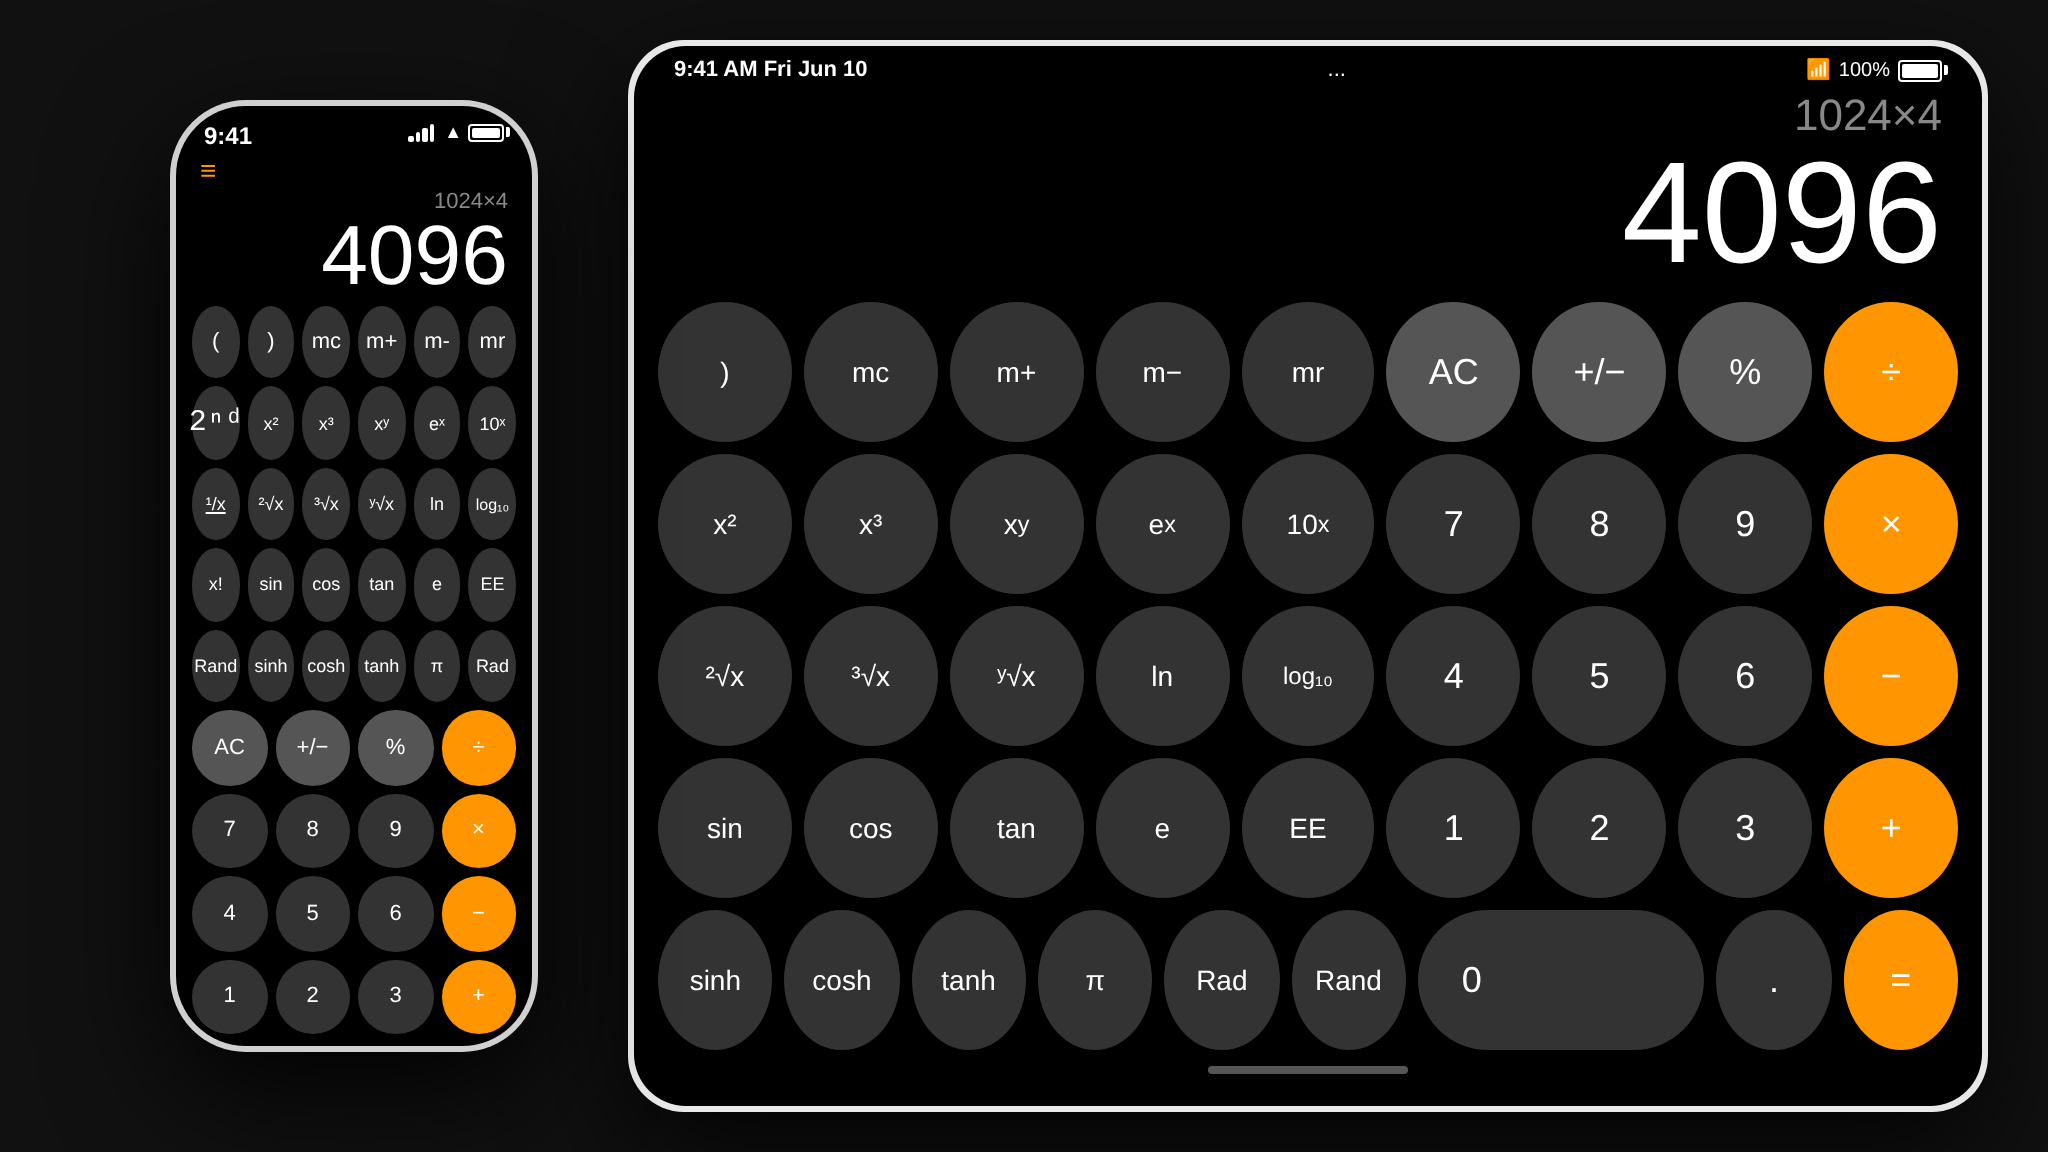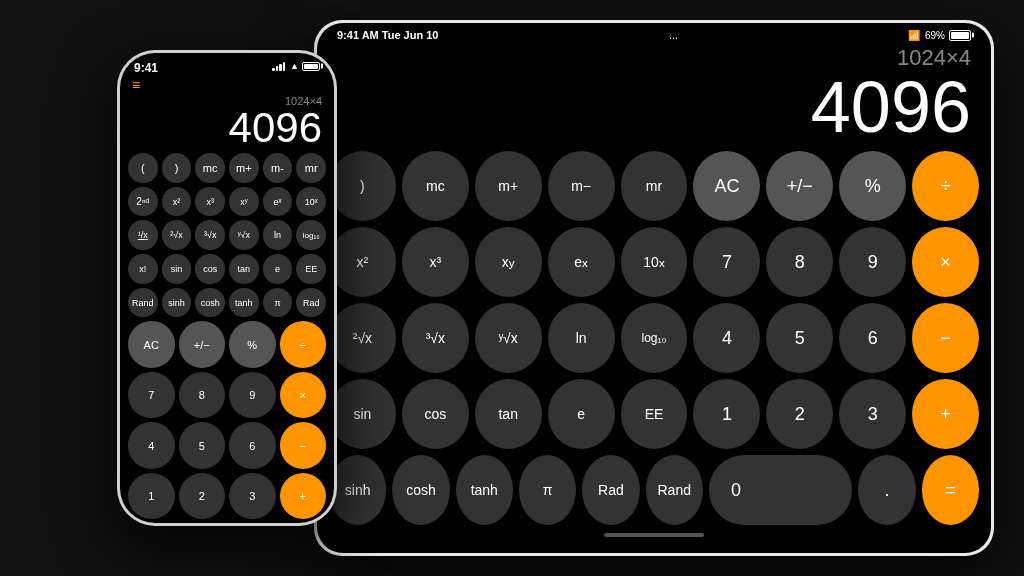--- a/index.html
+++ b/index.html
@@ -161,27 +161,26 @@
       background: #555;
       border-radius: 2px;
     }
 
     
     .iphone {
       position: absolute;
       left: 85px;
       top: 50px;
       bottom: 50px;
-      width: 220px;
+      width: 184px;
       background: #d0d0d0;
       border-radius: 38px;
       padding: 3px;
       box-shadow: 0 20px 60px rgba(0,0,0,0.9);
       z-index: 10;
-      margin-left: 32px;
     }
     .iphone-inner {
       background: #000;
       border-radius: 35px;
       width: 100%;
       height: 100%;
       overflow: hidden;
       display: flex;
       flex-direction: column;
     }
@@ -253,27 +252,27 @@
     .ibtn-orange { background: #FF9500; }
   </style>
 </head>
 <body>
 
 <div class="scene">
 
   <div class="ipad">
     <div class="ipad-inner">
       <div class="ipad-status-bar">
-        <span class="ipad-status-left">9:41 AM  Tue Jun 10</span>
+        <span class="ipad-status-left">9:41 AM  Fri Jun 10</span>
         <span class="ipad-status-center">
           <span>...</span>
         </span>
         <span class="ipad-status-right">
           <span>📶</span>
-          <span>69%</span>
+          <span>100%</span>
           <span class="battery-icon">
               <span class="battery-fill"></span>
             </span>
         </span>
       </div>
 
       <div class="ipad-calc">
         <div class="ipad-display">
           <div class="expression">1024×4</div>
           <div class="result">4096</div>
@@ -382,21 +381,21 @@
           <div class="ibtn-row">
             <button class="ibtn ibtn-dark">(</button>
             <button class="ibtn ibtn-dark">)</button>
             <button class="ibtn ibtn-dark">mc</button>
             <button class="ibtn ibtn-dark">m+</button>
             <button class="ibtn ibtn-dark">m-</button>
             <button class="ibtn ibtn-dark">mr</button>
           </div>
 
           <div class="ibtn-row">
-            <button class="ibtn ibtn-dark" style="font-size:10px;">2ⁿᵈ</button>
+            <button class="ibtn ibtn-dark" style="font-size:15px;font-family:Liberation Mono, monospace;">2ⁿᵈ</button>
             <button class="ibtn ibtn-dark" style="font-size:9px;">x²</button>
             <button class="ibtn ibtn-dark" style="font-size:9px;">x³</button>
             <button class="ibtn ibtn-dark" style="font-size:9px;">xʸ</button>
             <button class="ibtn ibtn-dark" style="font-size:9px;">eˣ</button>
             <button class="ibtn ibtn-dark" style="font-size:9px;">10ˣ</button>
           </div>
 
           <div class="ibtn-row">
             <button class="ibtn ibtn-dark" style="font-size:9px;text-decoration:underline;">¹/x</button>
             <button class="ibtn ibtn-dark" style="font-size:9px;">²√x</button>

